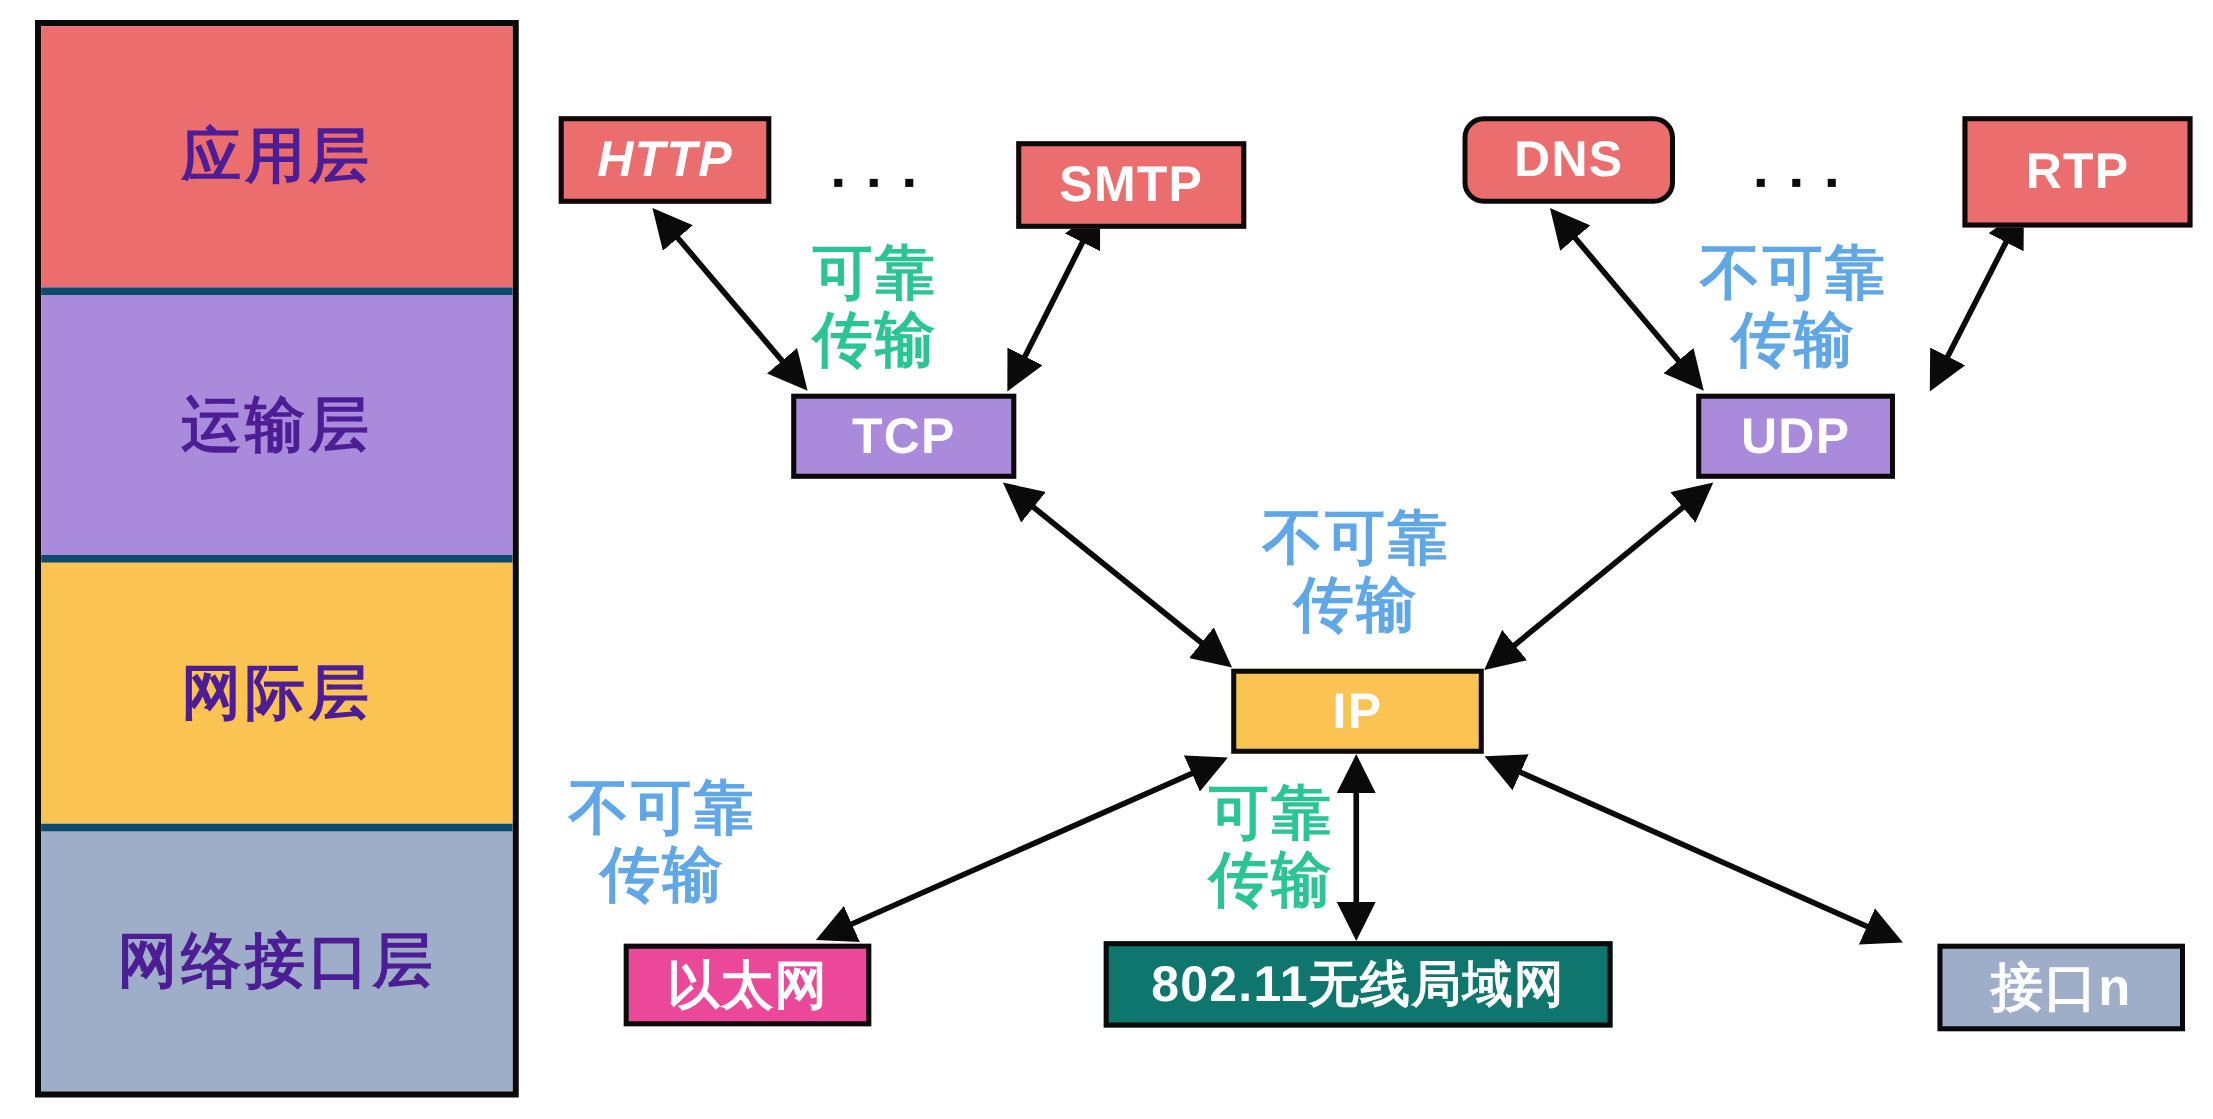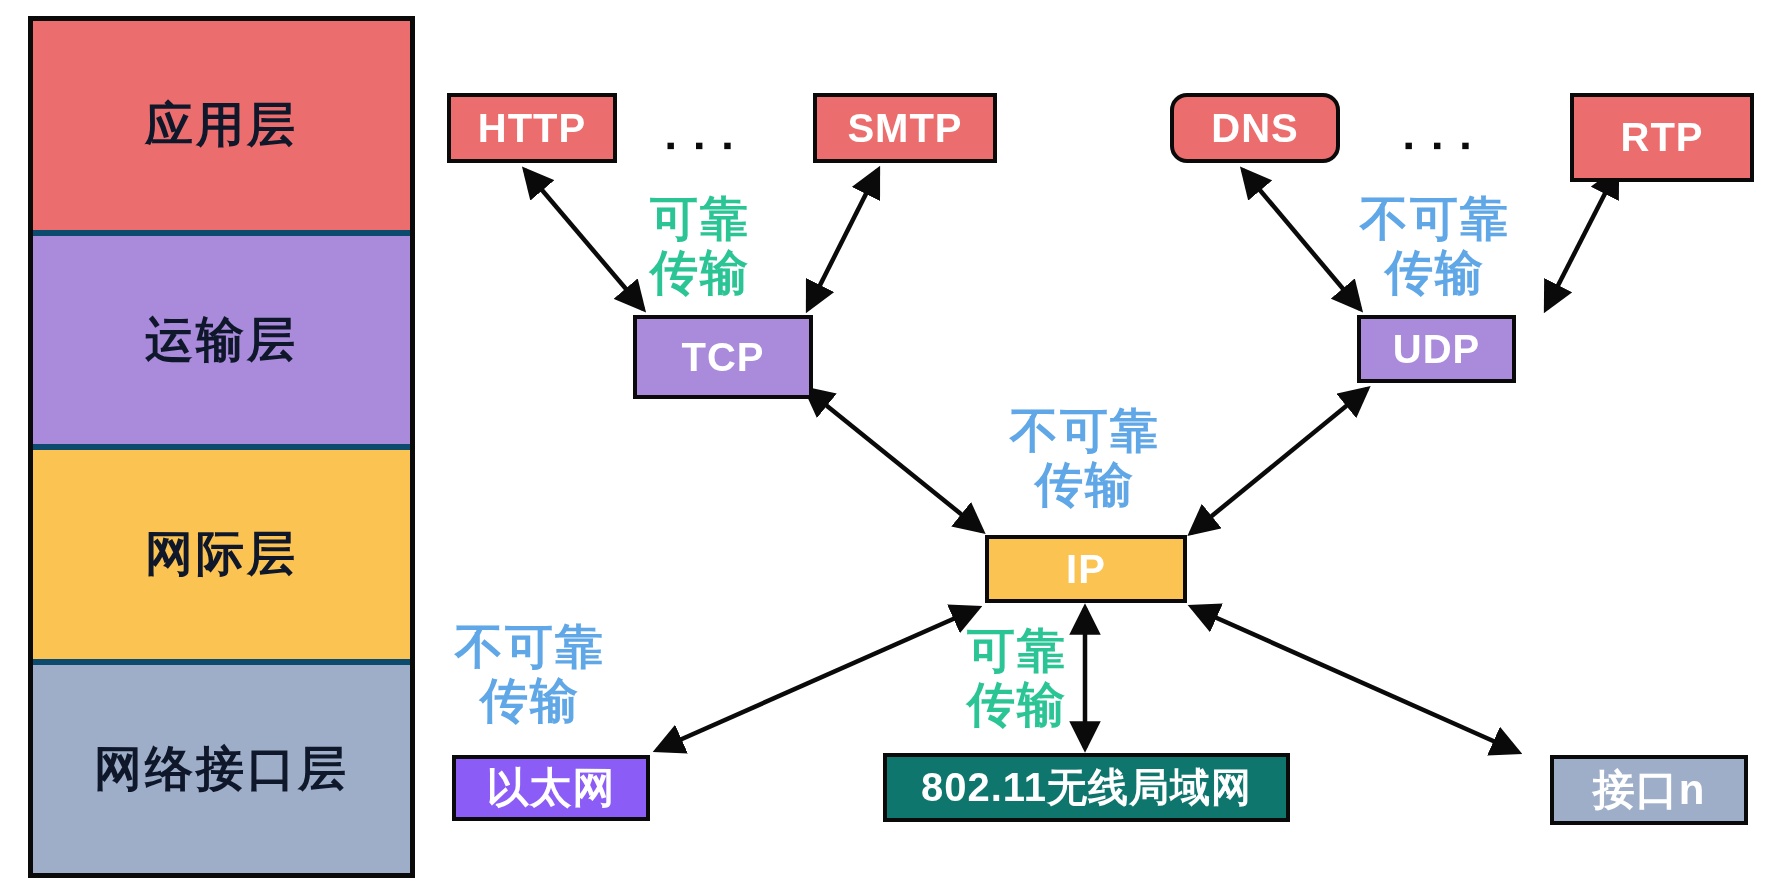--- a/index.html
+++ b/index.html
@@ -8,35 +8,35 @@
     font-family:"Liberation Sans","DejaVu Sans",sans-serif;font-weight:bold;
   }
   
   .stack{
     position:absolute;left:28px;top:16px;width:387px;height:862px;
     border:5px solid #0a0a0a;box-sizing:border-box;
     display:flex;flex-direction:column;
   }
   .layer{
     flex:1;display:flex;align-items:center;justify-content:center;
-    color:#0f172a;font-size:48px;letter-spacing:3px;
+    color:#4c1d95;font-size:48px;letter-spacing:3px;
   }
   .layer + .layer{border-top:6px solid #0c4a6e;}
 
   
   .pbox{
     position:absolute;box-sizing:border-box;border:4px solid #0a0a0a;
     color:#ffffff;display:flex;align-items:center;justify-content:center;
     font-size:40px;letter-spacing:1px;
   }
-  #b-http{left:447px;top:93px;width:170px;height:70px;}
+  #b-http{left:447px;top:93px;width:170px;height:70px;font-style:italic;}
   #b-smtp{left:813px;top:93px;width:184px;height:70px;}
   #b-dns{left:1170px;top:93px;width:170px;height:70px;}
   #b-rtp{left:1538px;top:93px;width:184px;height:89px;margin-left:32px;}
-  #b-tcp{left:633px;top:315px;width:180px;height:84px;}
+  #b-tcp{left:633px;top:315px;width:180px;height:68px;}
   #b-udp{left:1357px;top:315px;width:159px;height:68px;}
   #b-ip{left:985px;top:535px;width:202px;height:68px;}
   #b-eth{left:452px;top:755px;width:198px;height:66px;font-size:42px;}
   #b-wlan{left:883px;top:753px;width:407px;height:69px;font-size:40px;}
   #b-ifn{left:1522px;top:755px;width:198px;height:70px;font-size:42px;}
 
   
   .ellipsis{
     position:absolute;width:120px;text-align:center;color:#0a0a0a;
     font-size:26px;line-height:26px;letter-spacing:6px;
@@ -93,21 +93,21 @@
       <span>网际层</span>
     </div>
     <div class="layer" style="background: rgb(159, 174, 200);">
       <span>网络接口层</span>
     </div>
   </div>
 
   <div id="b-http" class="pbox" style="background: rgb(236, 109, 109);">
     <span>HTTP</span>
   </div>
-  <div id="b-smtp" class="pbox" style="background: rgb(236, 109, 109);">
+  <div id="b-smtp" class="pbox" style="background: rgb(236, 109, 109); margin-top: 20px;">
     <span>SMTP</span>
   </div>
   <div id="b-dns" class="pbox" style="background: rgb(236, 109, 109); border-radius: 17px;">
     <span>DNS</span>
   </div>
   <div id="b-rtp" class="pbox" style="background: rgb(236, 109, 109);">
     <span>RTP</span>
   </div>
 
   <div id="dots-left" class="ellipsis">▪ ▪ ▪</div>
@@ -117,21 +117,21 @@
     <span>TCP</span>
   </div>
   <div id="b-udp" class="pbox" style="background: rgb(169, 138, 219);">
     <span>UDP</span>
   </div>
 
   <div id="b-ip" class="pbox" style="background: rgb(251, 195, 82);">
     <span>IP</span>
   </div>
 
-  <div id="b-eth" class="pbox" style="background: #8b5cf6;">
+  <div id="b-eth" class="pbox" style="background: #ec4899; margin-left: 47px;">
     <span>以太网</span>
   </div>
   <div id="b-wlan" class="pbox" style="background: #0f766e;">
     <span>802.11无线局域网</span>
   </div>
   <div id="b-ifn" class="pbox" style="background: rgb(159, 174, 200); margin-left: 28px;">
     <span>接口n</span>
   </div>
 
   <div id="ann-tcp" class="ann" style="color: rgb(43, 196, 148);">

